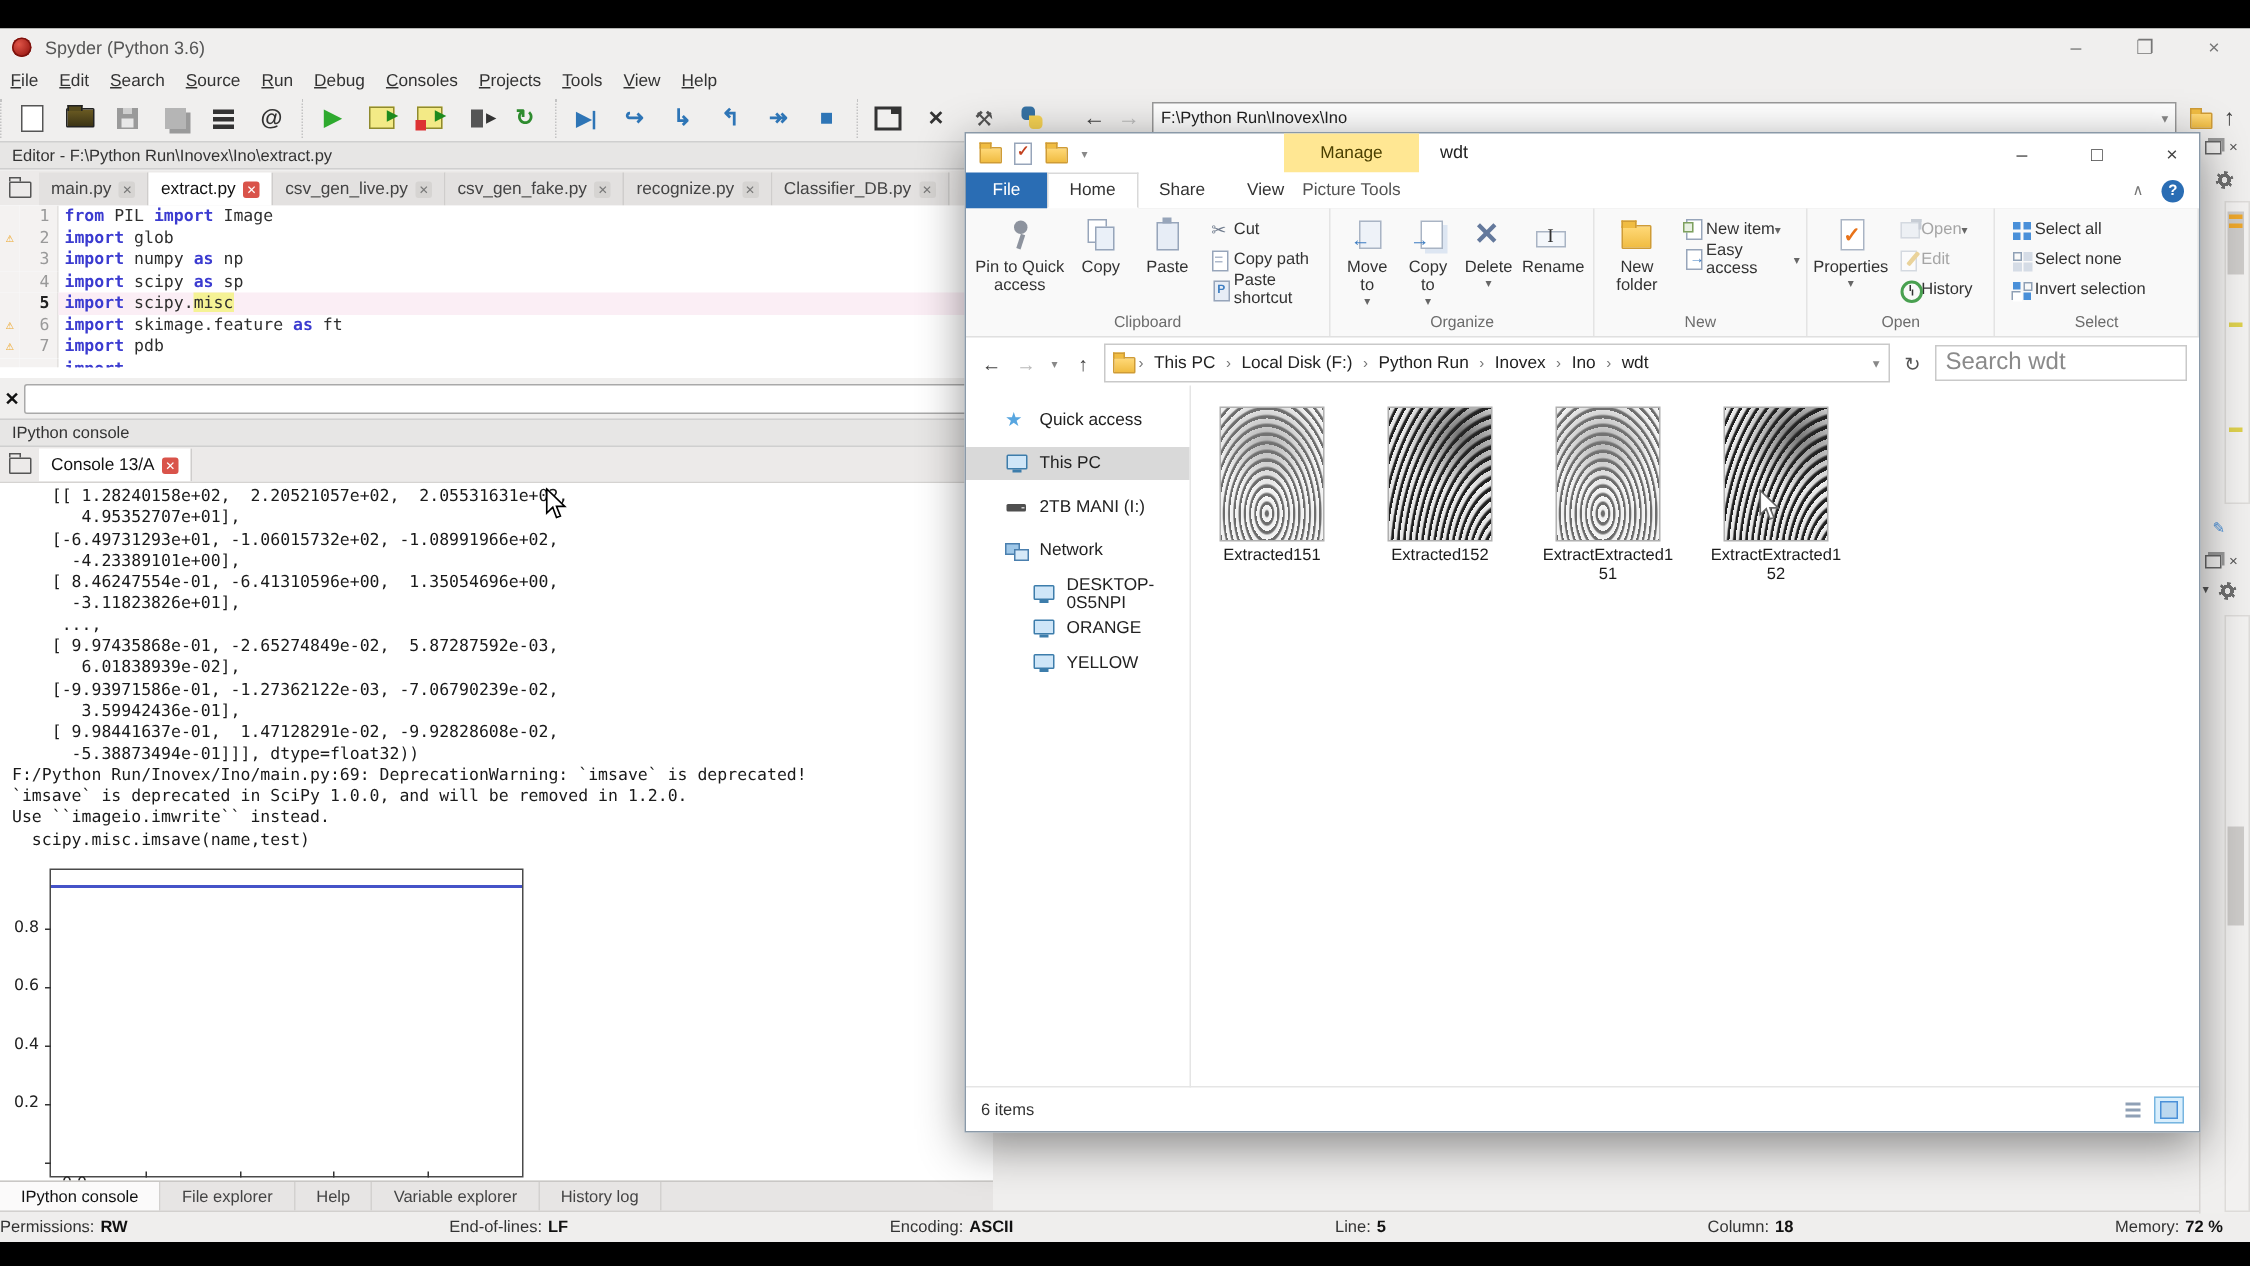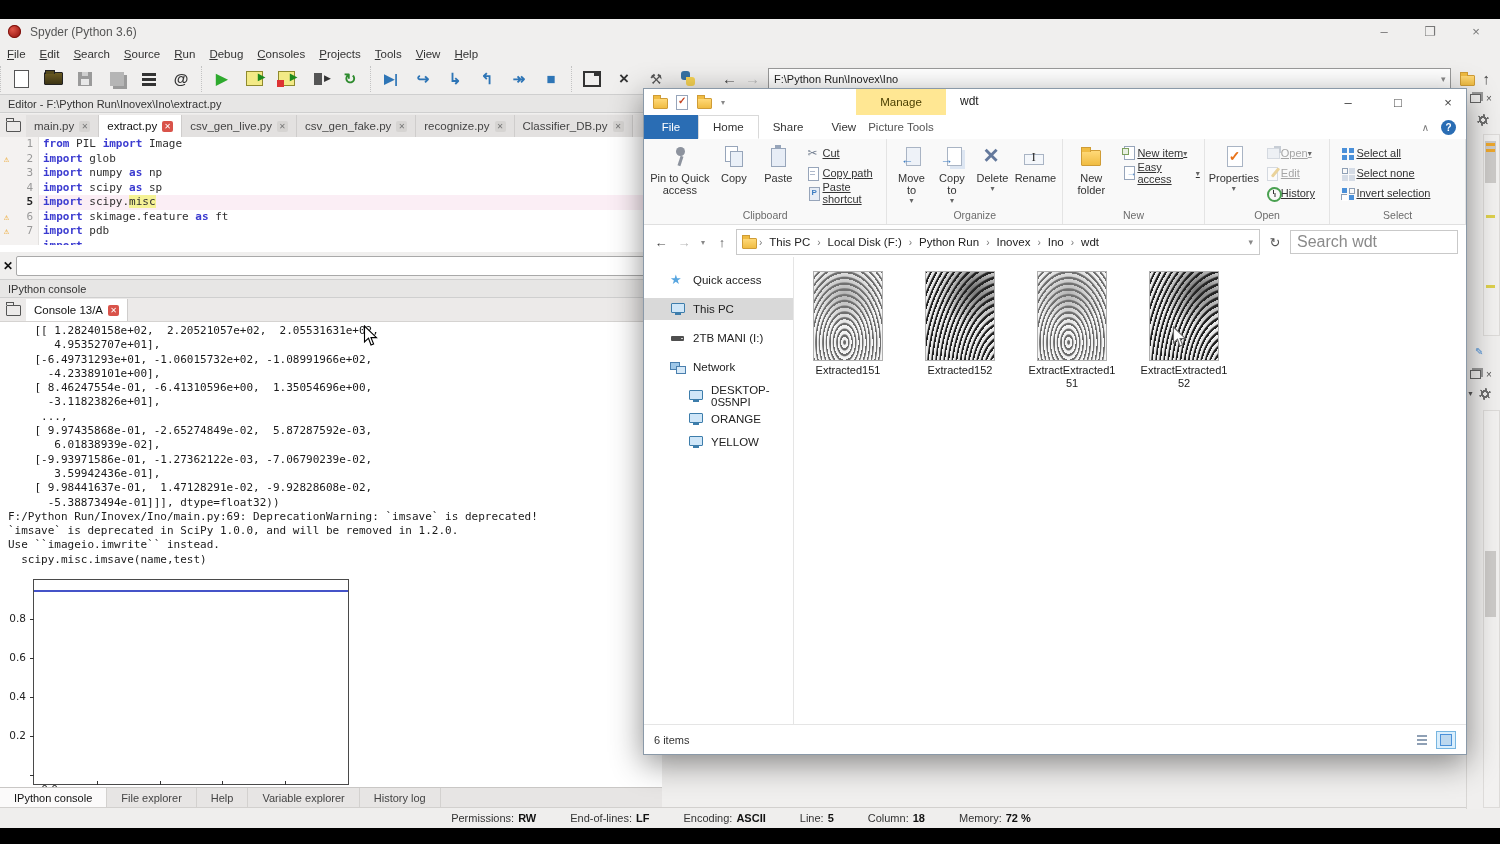--- a/index.html
+++ b/index.html
@@ -75,21 +75,21 @@
   .plotwrap{position:absolute;}
   .plotbox{position:absolute;left:33px;top:0;width:314px;height:204px;border:1px solid #4a4a4a;background:#fff;}
   .pl-line{position:absolute;left:0;width:100%;height:0;border-top:2px solid #4553c8;}
   .ytick{position:absolute;width:4px;height:1px;background:#333;left:-4px;}
   .ylab{position:absolute;right:321px;width:30px;text-align:right;font-size:10.5px;color:#222;font-family:"DejaVu Sans",sans-serif;}
   .xtick{position:absolute;bottom:-1px;width:1px;height:4px;background:#333;}
   .bottom-tabs{position:absolute;left:0;width:662px;height:20px;background:#e7e5e4;border-top:1px solid #c9c7c5;display:flex;}
   .btab{padding:0 14px;font-size:11px;color:#444;display:flex;align-items:center;border-right:1px solid #d3d1cf;}
   .btab.active{background:#fbfafa;color:#111;}
   .sp-status{position:absolute;left:0;width:1500px;height:21px;background:#efeeed;border-top:1px solid #d2d0ce;
-     display:flex;align-items:center;justify-content:center;gap:34px;padding-right:18px;box-sizing:border-box;font-size:11px;color:#333;}
+     display:flex;align-items:center;justify-content:space-between;gap:34px;padding-right:18px;box-sizing:border-box;font-size:11px;color:#333;}
   .st-item b{margin-left:4px;color:#111;}
   
   .rstrip{position:absolute;left:1466px;top:69px;width:34px;height:721px;background:#f0efee;border-left:1px solid #d8d6d4;}
   .rs-ic{position:absolute;font-size:10px;color:#555;}
   .gear-icon{width:12px;height:12px;border-radius:50%;
      background:radial-gradient(circle,#f0efee 0 2px,#6f6f6f 2px 4.2px,rgba(0,0,0,0) 4.2px),
      repeating-conic-gradient(#6f6f6f 0 22deg,rgba(0,0,0,0) 22deg 60deg);}
   .undock-icon{width:9px;height:7px;border:1px solid #666;box-shadow:2px -2px 0 -0px #999;}
   .sbar{position:absolute;left:16px;width:15px;background:#f2f1f0;border:1px solid #dddbd9;}
   .sthumb{position:absolute;left:1px;width:11px;background:#cdcbc9;}
@@ -111,21 +111,21 @@
   .help-icon{width:15px;height:15px;border-radius:50%;background:#2a6db4;color:#fff;font-size:10px;font-weight:bold;display:flex;align-items:center;justify-content:center;}
   .chev{color:#777;font-size:10px;}
   
   .ribbon{position:absolute;left:0;top:50px;width:100%;height:86px;background:#f9f9f9;border-bottom:1px solid #e0e0e0;display:flex;box-sizing:border-box;}
   .rgroup{position:relative;border-right:1px solid #e4e4e4;box-sizing:border-box;display:flex;flex-direction:column;}
   .rrow{display:flex;align-items:flex-start;padding:4px 4px 0 4px;flex:1;}
   .rbig{display:flex;flex-direction:column;align-items:center;width:46px;padding:1px 2px;text-align:center;}
   .rbig.wide{width:68px;}
   .rlab{font-size:11px;line-height:12px;color:#333;margin-top:2px;}
   .rcol{display:flex;flex-direction:column;gap:2px;margin-left:6px;margin-top:1px;}
-  .rsmall{display:flex;align-items:center;gap:0;height:18px;font-size:11px;color:#333;text-decoration:underline;}
+  .rsmall{display:flex;align-items:center;gap:0;height:18px;font-size:11px;color:#333;}
   .dis{color:#a5a5a5 !important;}
   .dis .rico,.dis .ico{opacity:.45;}
   .dd{font-size:8px;color:#666;}
   .glabel{text-align:center;font-size:10.5px;color:#6c6c6c;padding:2px 0 3px 0;}
   .rico{width:26px;height:26px;position:relative;display:inline-block;flex:none;}
   .ico{width:16px;height:16px;position:relative;display:inline-block;flex:none;}
   
   .pin-icon::before{content:"";position:absolute;left:9px;top:3px;width:9px;height:9px;border-radius:50%;background:#8d939e;}
   .pin-icon::after{content:"";position:absolute;left:12px;top:12px;width:2.5px;height:10px;background:#8d939e;transform:rotate(18deg);}
   .copy-icon::before{content:"";position:absolute;left:4px;top:2px;width:11px;height:14px;background:#fff;border:1px solid #97a5ba;}

